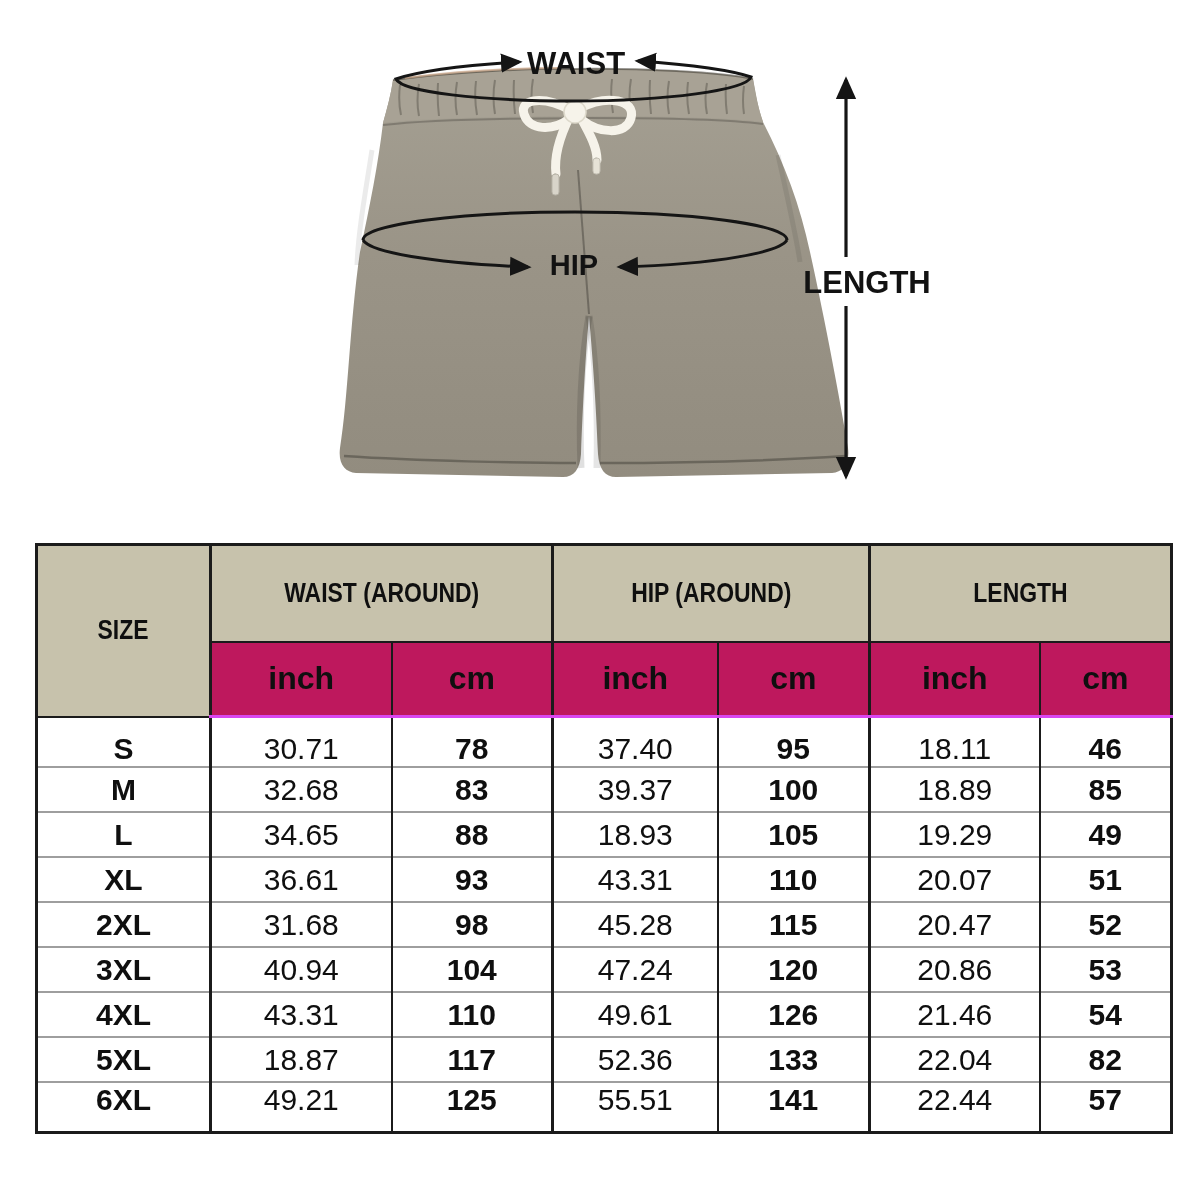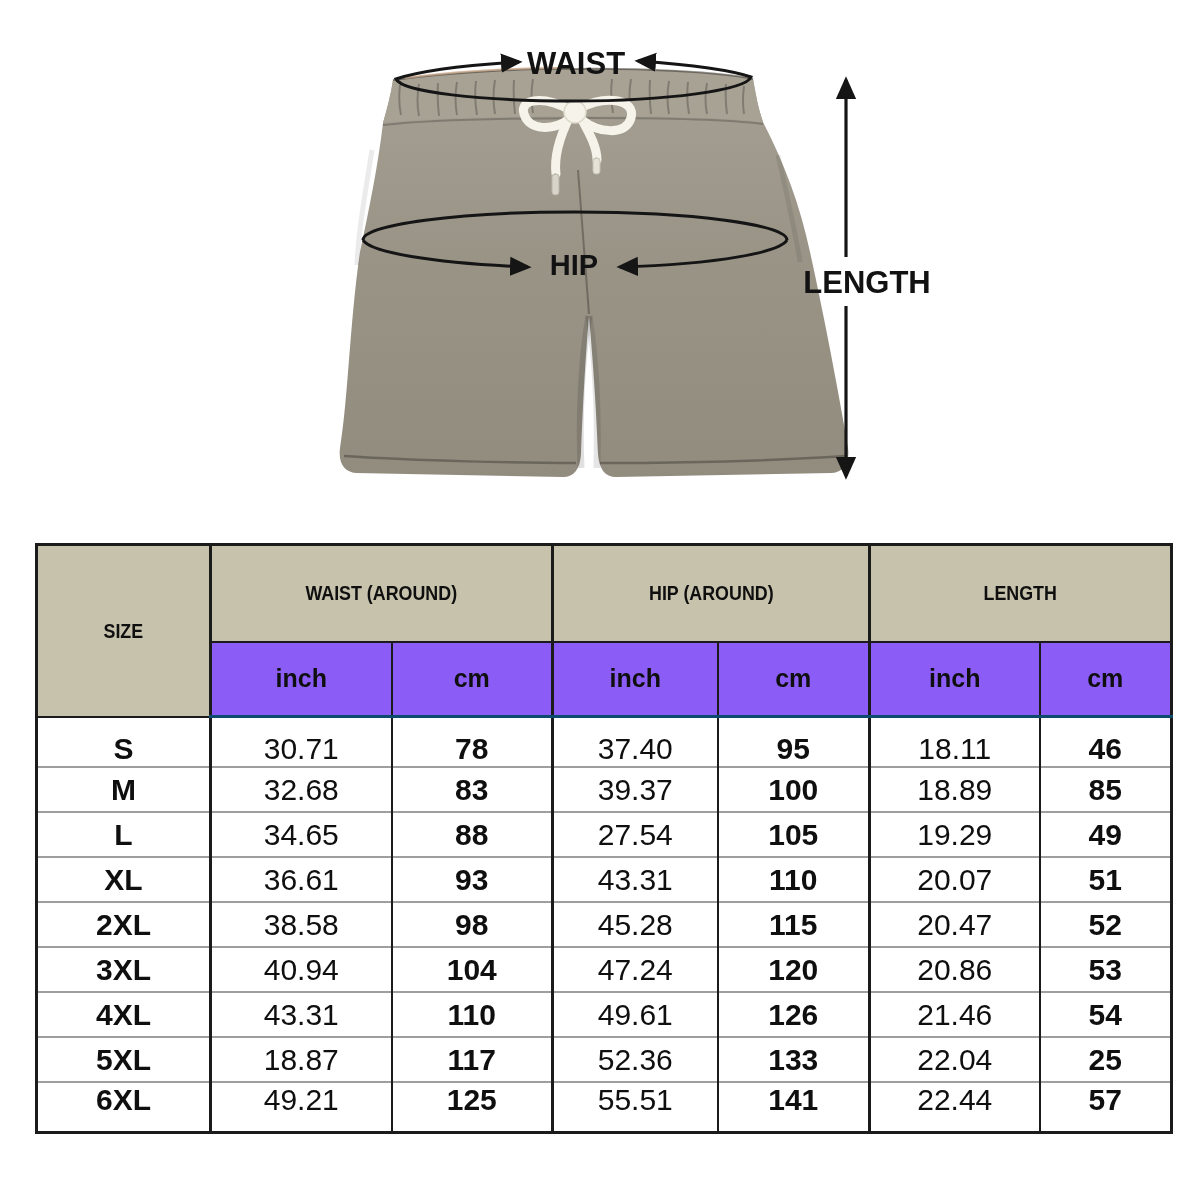--- a/index.html
+++ b/index.html
@@ -8,23 +8,23 @@
   svg text{font-family:"Liberation Sans",sans-serif;font-weight:700;fill:#121212;}
 
   .chart-wrap{position:absolute;left:35px;top:543px;width:1135px;}
   table.size-chart{border-collapse:collapse;table-layout:fixed;width:1135px;background:#ffffff;
     border:3px solid #1b1b1b;}
   table.size-chart th,table.size-chart td{text-align:center;vertical-align:middle;padding:0;overflow:hidden;}
 
   
   th.size-head{background:#c7c2ac;font-size:30px;font-weight:700;}
   tr.group-row{height:97px;}
-  tr.group-row th{background:#c7c2ac;font-size:21px;font-weight:700;border-bottom:2px solid #1b1b1b;}
+  tr.group-row th{background:#c7c2ac;font-size:27px;font-weight:700;border-bottom:2px solid #1b1b1b;}
   tr.unit-row{height:75px;}
-  tr.unit-row th{background:#8b5cf6;font-size:25px;font-weight:700;border-bottom:3px solid #0c4a6e;}
+  tr.unit-row th{background:#be185d;font-size:32px;font-weight:700;border-bottom:3px solid #d946ef;}
   .cond{display:inline-block;transform:scaleX(0.85);transform-origin:center center;white-space:nowrap;}
 
   
   .v3{border-left:3px solid #1b1b1b;}
   .v2{border-left:2px solid #1b1b1b;font-weight:bold;}
 
   
   tbody.data tr{height:45px;}
   tbody.data tr td{font-size:30px;}
   tbody.data tr + tr td{border-top:2px solid #9e9e9e;}
@@ -175,37 +175,37 @@
         <td class="v2">83</td>
         <td class="v3">39.37</td>
         <td class="v2">100</td>
         <td class="v3">18.89</td>
         <td class="v2">85</td>
       </tr>
       <tr class="row-l">
         <td class="size-cell">L</td>
         <td class="v3">34.65</td>
         <td class="v2">88</td>
-        <td class="v3">27.54</td>
+        <td class="v3">18.93</td>
         <td class="v2">105</td>
         <td class="v3">19.29</td>
         <td class="v2">49</td>
       </tr>
       <tr>
         <td class="size-cell">XL</td>
         <td class="v3">36.61</td>
         <td class="v2">93</td>
         <td class="v3">43.31</td>
         <td class="v2">110</td>
         <td class="v3">20.07</td>
         <td class="v2">51</td>
       </tr>
       <tr>
         <td class="size-cell">2XL</td>
-        <td class="v3">38.58</td>
+        <td class="v3">31.68</td>
         <td class="v2">98</td>
         <td class="v3">45.28</td>
         <td class="v2">115</td>
         <td class="v3">20.47</td>
         <td class="v2">52</td>
       </tr>
       <tr class="row-3xl">
         <td class="size-cell">3XL</td>
         <td class="v3">40.94</td>
         <td class="v2">104</td>
@@ -223,21 +223,21 @@
         <td class="v3">21.46</td>
         <td class="v2">54</td>
       </tr>
       <tr>
         <td class="size-cell">5XL</td>
         <td class="v3">18.87</td>
         <td class="v2">117</td>
         <td class="v3">52.36</td>
         <td class="v2">133</td>
         <td class="v3">22.04</td>
-        <td class="v2">25</td>
+        <td class="v2">82</td>
       </tr>
       <tr class="row-last">
         <td class="size-cell">6XL</td>
         <td class="v3">49.21</td>
         <td class="v2">125</td>
         <td class="v3">55.51</td>
         <td class="v2">141</td>
         <td class="v3">22.44</td>
         <td class="v2">57</td>
       </tr>

